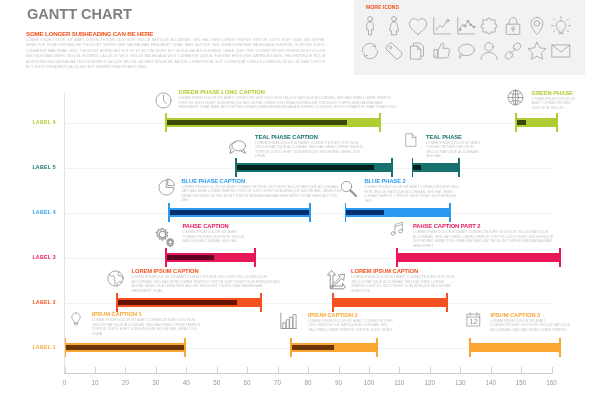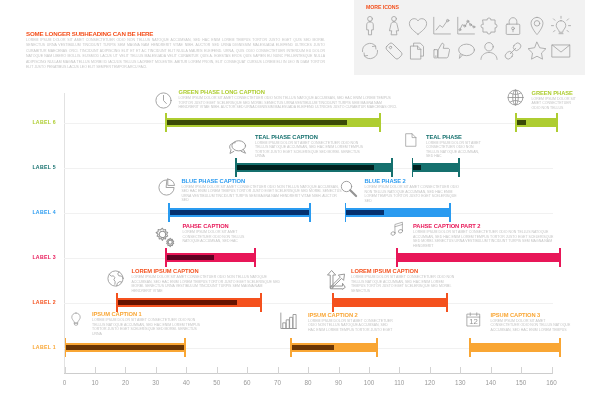--- a/index.html
+++ b/index.html
@@ -30,20 +30,21 @@
   .blk .cap{font-size:5.75px;font-weight:bold;letter-spacing:-0.05px;white-space:nowrap;}
   .blk .txt{font-size:3.5px;line-height:4.45px;color:#c4c4c4;letter-spacing:0;margin-top:1.2px;}
   .blk-ico{position:absolute;}
   .blk-ico svg{display:block;width:100%;height:100%;}
   .blk-ico svg *{fill:none;stroke:#949494;stroke-width:1.05;stroke-linecap:round;stroke-linejoin:round;}
 </style>
 </head>
 <body>
 
 <div class="page">
+<div class="title">GANTT CHART</div>
 <div class="subheading">SOME LONGER SUBHEADING CAN BE HERE</div>
 <div class="lead">LOREM IPSUM DOLOR SIT AMET CONSECTETUER ODIO NON TELLUS NATOQUE ACCUMSAN, SED HAC ENIM LOREM TEMPUS TORTOR JUSTO EGET QUIS SED MORBI. SENECTUS URNA VESTIBULUM TINCIDUNT TURPIS SEM MAGNA NAM HENDRERIT VITAE NIBH. AUCTOR SED URNA DIGNISSIM MALESUADA ELEIFEND ULTRICES JUSTO CURABITUR MAECENAS ORCI. TINCIDUNT ADIPISCING ELIT ET ET AC TINCIDUNT ELIT NULLA MAURIS ELEIFEND. URNA, QUIS ODIO CONSECTETUER INTERDUM EU DOLOR NATOQUE NAM LIBERO MOLLIS. EUISMOD LACUS UT VELIT TELLUS MALESUADA VELIT CURABITUR QUIS A. EGESTAS EROS QUIS SAPIEN EU NUNC PELLENTESQUE NULLA ADIPISCING NULLAM MAGNA TELLUS MORBI ID IACULIS TELLUS LAOREET MOLESTIE. ABITUR LOREM PROIN, ELIT CONSEQUAT CURSUS LOREM ELI IN LEO IN DIAM TORTOR ELIT JUSTO PENATIBUS LACUS LEO ELIT SEMPER TEMPOR ARCU FACI.</div>
 <div class="iconpanel">
   <div class="hdr">MORE ICONS</div>
   <div class="iconrow" style="top:15px">
     <span class="ic">
           <svg viewBox="0 0 24 24">
             <circle cx="12" cy="4.2" r="2.6"></circle>
             <path d="M12 7.4c-2.4 0-3.6 1.4-3.6 3.4v5.4h1.9v5.4h3.4v-5.4h1.9v-5.4c0-2-1.2-3.4-3.6-3.4z"></path>
           </svg>

